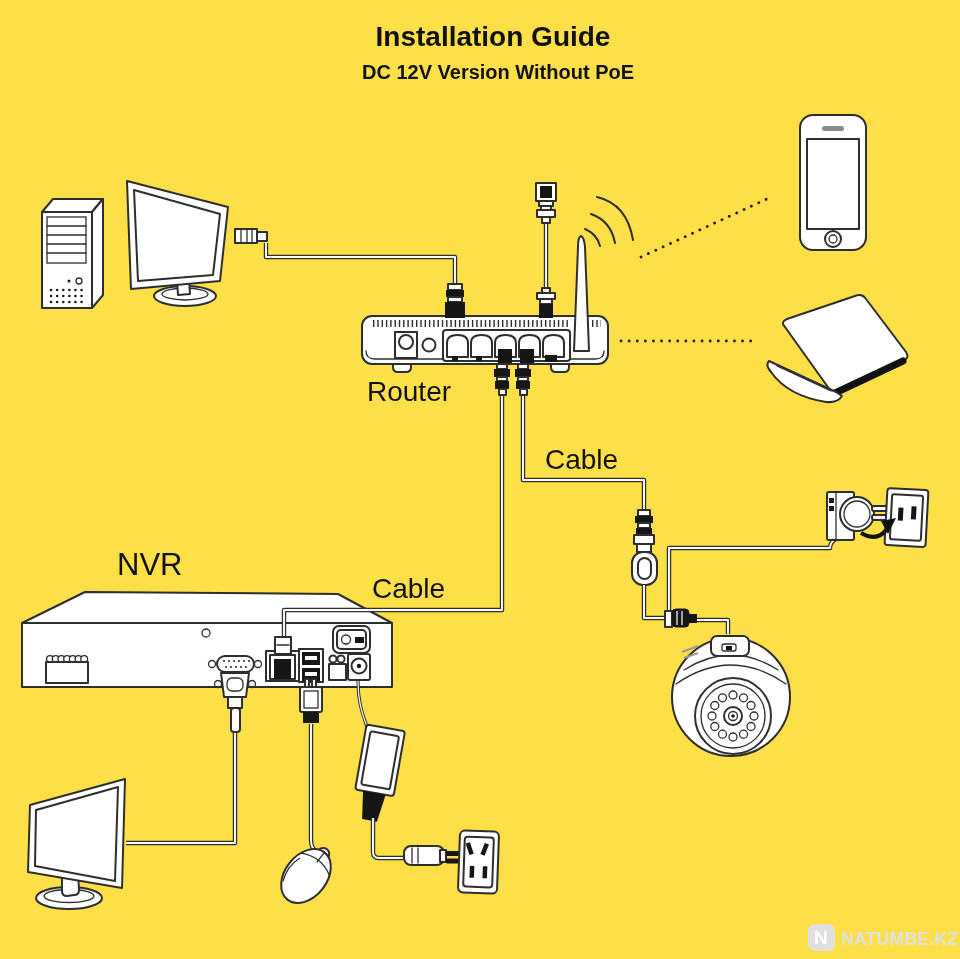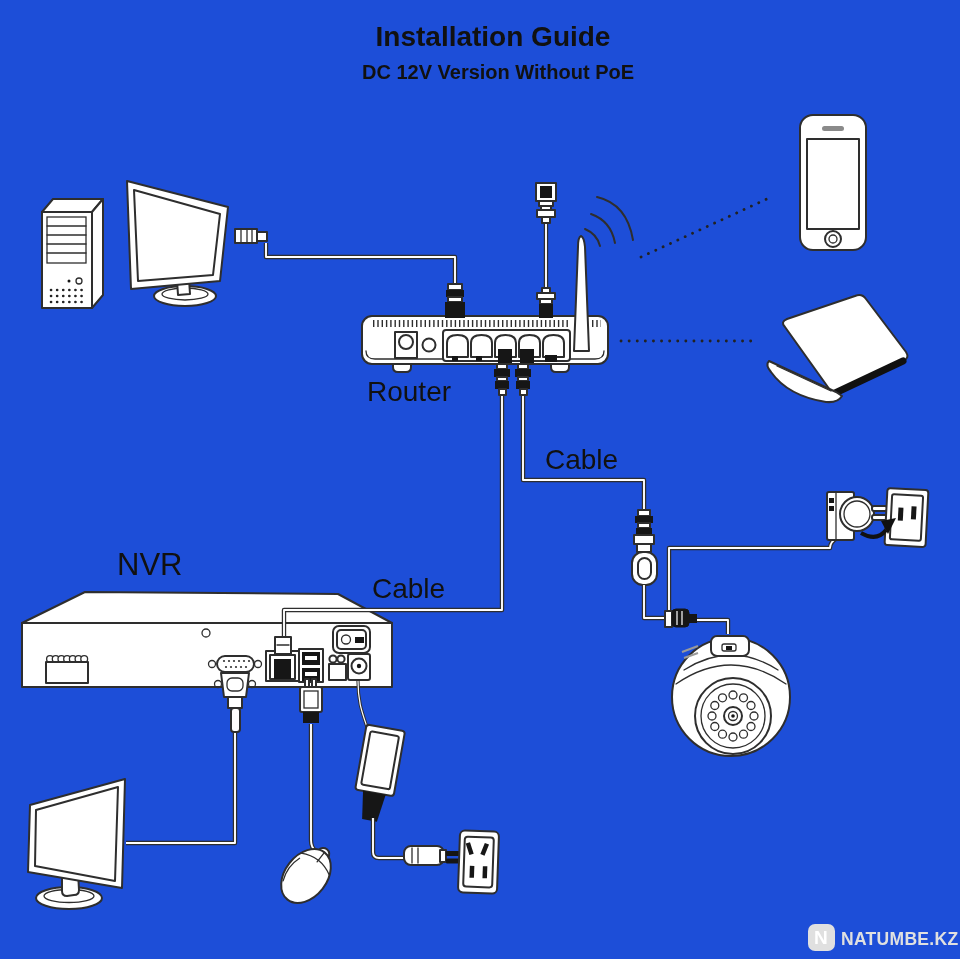--- a/index.html
+++ b/index.html
@@ -1,16 +1,16 @@
 <!DOCTYPE html>
 <html><head>
 <meta charset="utf-8">
 <style>
   html,body{margin:0;padding:0;background:#fff;}
-  .stage{position:relative;width:960px;height:959px;background:#1d4ed8;overflow:hidden;
+  .stage{position:relative;width:960px;height:959px;background:#fde047;overflow:hidden;
          font-family:"Liberation Sans",sans-serif;}
   svg{position:absolute;left:0;top:0;}
   
   .s  {fill:none;stroke:#2e2e2e;stroke-width:2;stroke-linecap:round;stroke-linejoin:round;}
   .sw {fill:#fff;stroke:#2e2e2e;stroke-width:2;stroke-linejoin:round;}
   .s1 {fill:none;stroke:#2e2e2e;stroke-width:1.3;stroke-linecap:round;}
   .b  {fill:#161616;stroke:none;}
   .bw {fill:#161616;stroke:#161616;}
   
   .co {fill:none;stroke:#2e2e2e;stroke-width:4.4;stroke-linejoin:round;}

